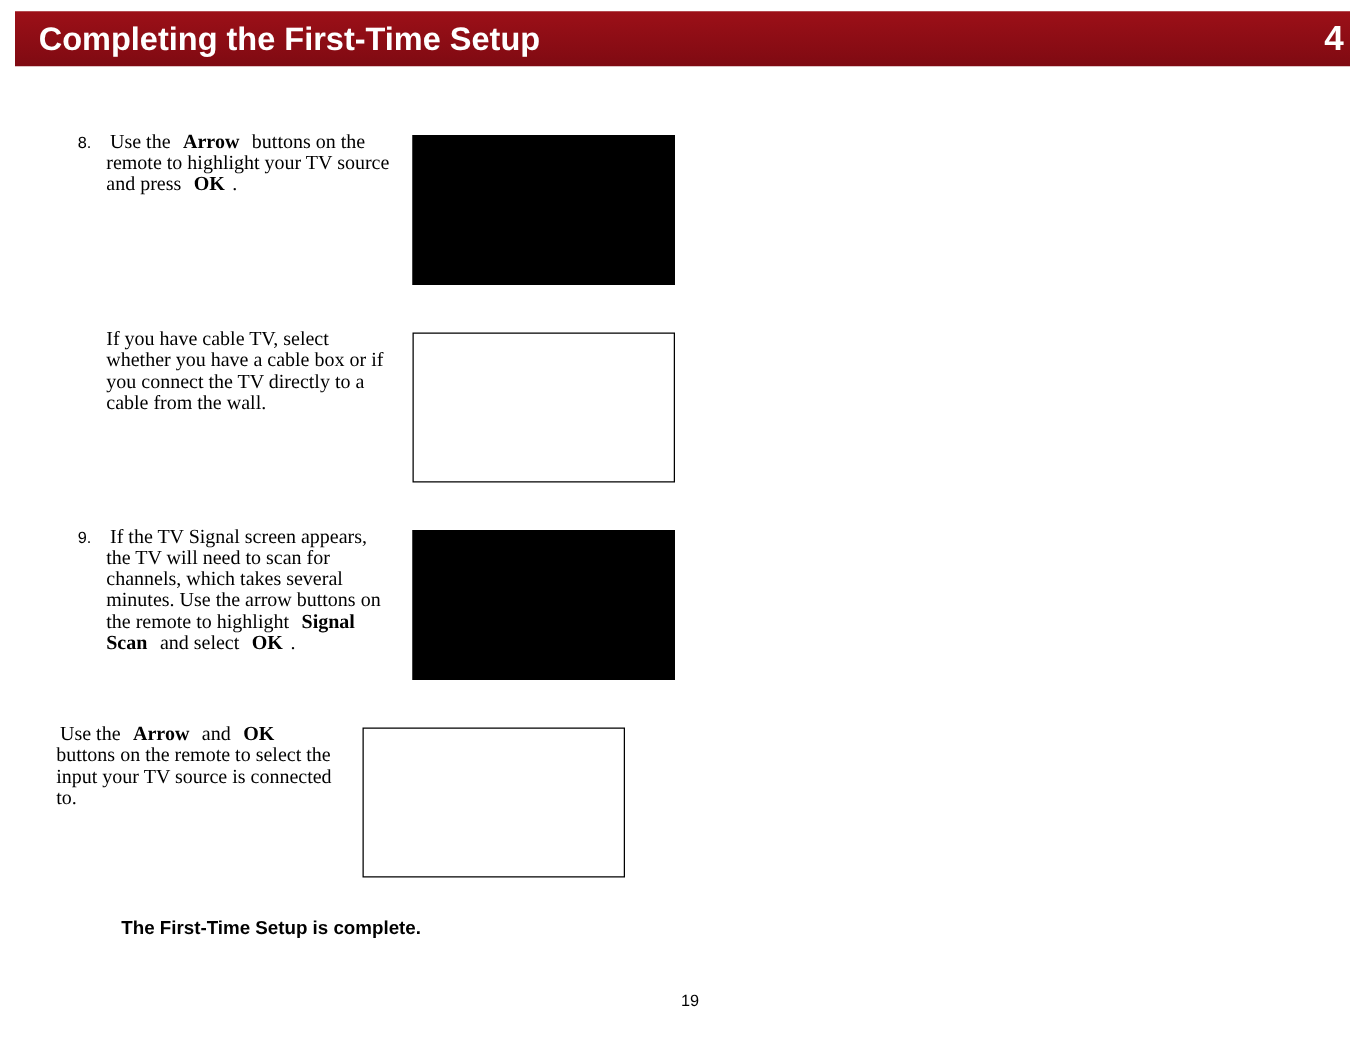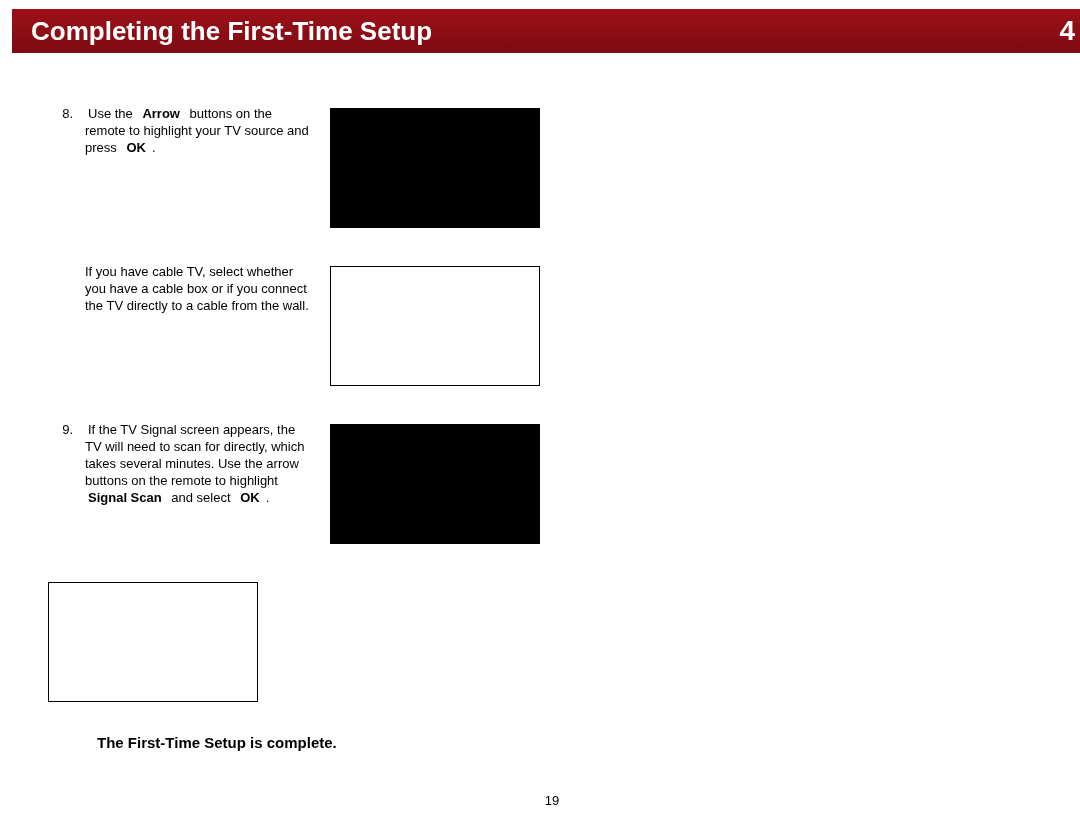--- a/index.html
+++ b/index.html
@@ -44,23 +44,24 @@
     width: 34px;
     flex: 0 0 34px;
     font-size: 13px;
     text-align: right;
     padding-right: 6px;
     line-height: 17px;
   }
   .step-text {
     width: 236px;
     flex: 0 0 236px;
-    font-size: 13px;
+    font-size: 16px;
     line-height: 17px;
     padding-right: 8px;
+    font-family: Liberation Serif, serif;
   }
   .step-text b { font-weight: 700; }
 
   .step-illus {
     flex: 0 0 210px;
     height: 120px;
   }
   .illus-dark {
     width: 210px;
     height: 120px;
@@ -121,28 +122,31 @@
         <div class="step-num"></div>
         <div class="step-text">If you have cable TV, select whether you have a cable box or if you connect the TV directly to a cable from the wall.</div>
         <div class="step-illus">
           <div class="illus-light"></div>
         </div>
       </div>
 
       <div class="step-row">
         <div class="step-num">9.</div>
         <div class="step-text">
-          <span>If the TV Signal screen appears, the TV will need to scan for directly, which takes several minutes. Use the arrow buttons on the remote to highlight </span><b>Signal Scan</b><span> and select </span><b>OK</b><span>.</span>
+          <span>If the TV Signal screen appears, the TV will need to scan for channels, which takes several minutes. Use the arrow buttons on the remote to highlight </span><b>Signal Scan</b><span> and select </span><b>OK</b><span>.</span>
         </div>
         <div class="step-illus">
           <div class="illus-dark"></div>
         </div>
       </div>
 
       <div class="step-row">
+        <div class="step-text">
+          <span>Use the </span><b>Arrow</b><span> and </span><b>OK</b><span> buttons on the remote to select the input your TV source is connected to.</span>
+        </div>
         <div class="step-illus">
           <div class="illus-light"></div>
         </div>
       </div>
 
       <div class="complete-msg">The First-Time Setup is complete.</div>
 
     </div>
   </div>
 

